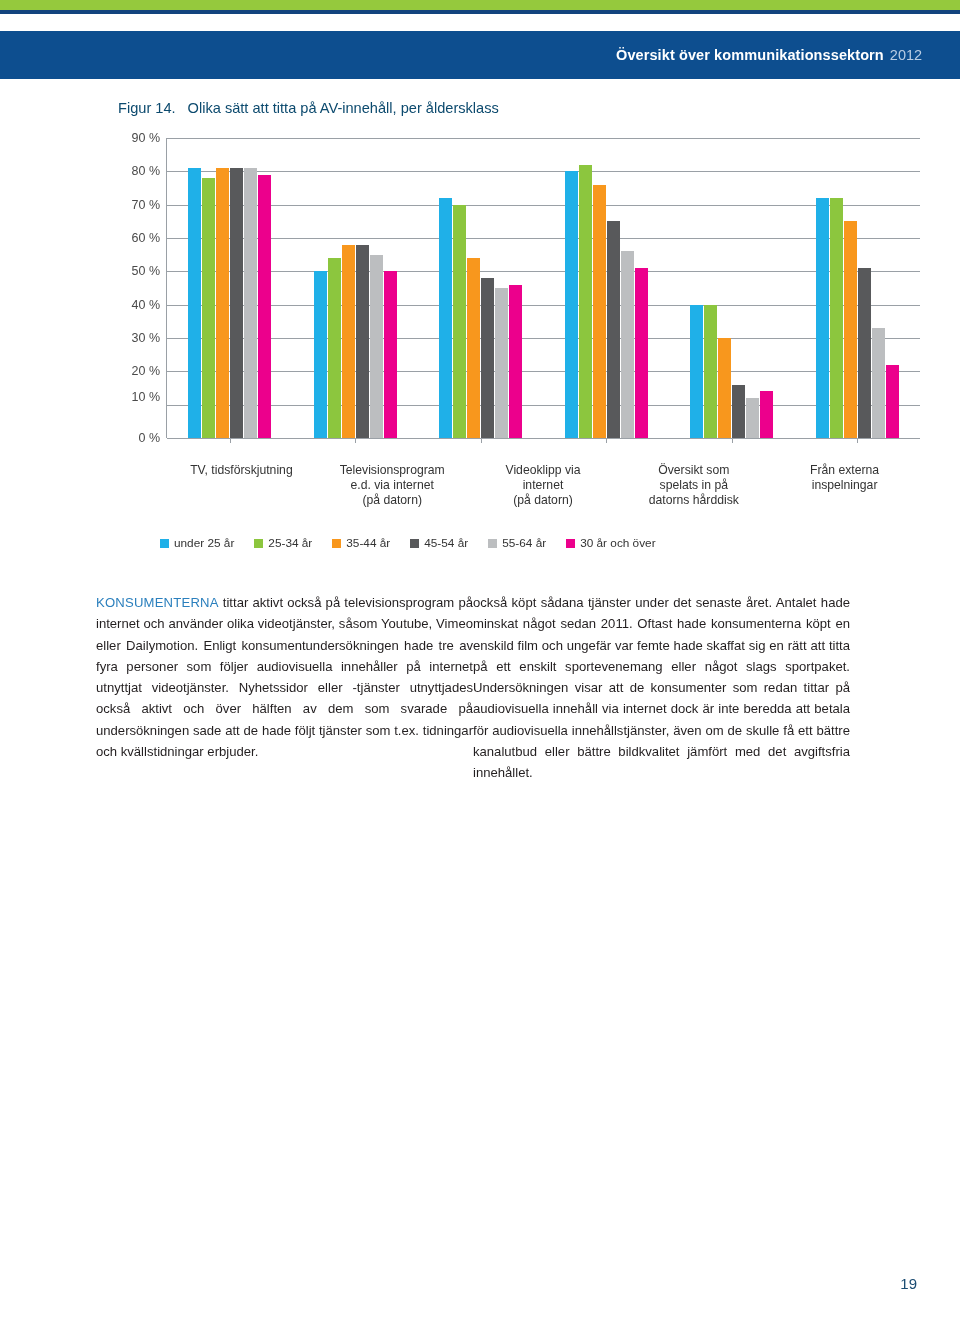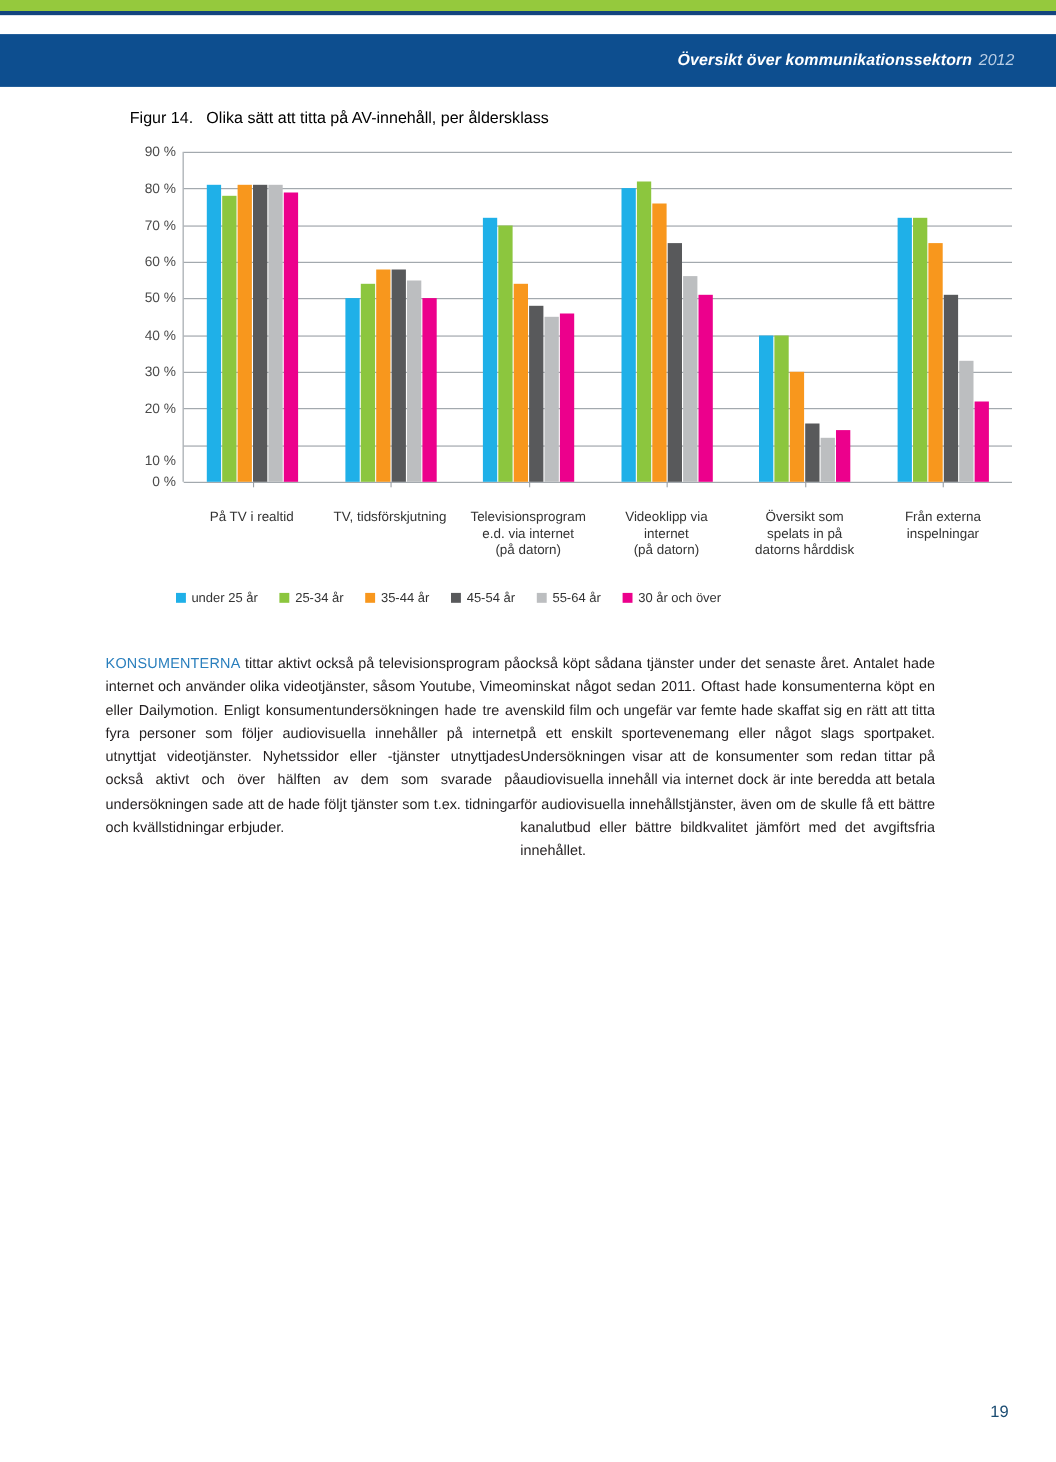--- a/index.html
+++ b/index.html
@@ -18,33 +18,32 @@
   .bar-green { height:10px; background:#95c93d; width:100%; }
   .bar-navy  { height:4px;  background:#13447e; width:100%; }
   .bar-white { height:17px; background:#ffffff; width:100%; }
 
   
   #page-header {
     width:100%; height:48px;
     background:#0d4e8f;
     display:flex; align-items:center;
     padding-left:616px;
-    font-style:italic;
   }
   #page-header .h-title {
     font-size:14.5px; font-weight:bold; color:#ffffff; letter-spacing:.1px;
   }
   #page-header .h-year {
     font-size:14.5px; font-weight:normal; color:#b9cde4; margin-left:6px;
   }
 
   
   #figure-caption {
     position:absolute; left:118px; top:100px;
-    font-size:14.6px; color:#000000;
+    font-size:14.6px; color:#0c4a6e;
     white-space:nowrap;
   }
   #figure-caption .fig-num { margin-right:12px; }
 
   
   #chart-wrap {
     position:absolute; left:0px; top:138px;
     width:960px; height:330px;
   }
   #y-axis-labels {
@@ -137,21 +136,21 @@
   <span class="h-year">2012</span>
 </div>
 
 <div id="figure-caption">
   <span class="fig-num">Figur 14.</span><span>Olika sätt att titta på AV-innehåll, per åldersklass</span>
 </div>
 
 <div id="chart-wrap">
   <div id="y-axis-labels">
       <div class="ytick" style="top: 300px;">0 %</div>
-      <div class="ytick" style="top: 281px;">10 %</div>
+      <div class="ytick" style="top: 259px;">10 %</div>
       <div class="ytick" style="top: 233.333px;">20 %</div>
       <div class="ytick" style="top: 200px;">30 %</div>
       <div class="ytick" style="top: 166.667px;">40 %</div>
       <div class="ytick" style="top: 133.333px;">50 %</div>
       <div class="ytick" style="top: 100px;">60 %</div>
       <div class="ytick" style="top: 66.6667px;">70 %</div>
       <div class="ytick" style="top: 33.3333px;">80 %</div>
       <div class="ytick" style="top: 0px;">90 %</div>
     </div>
   <div id="plot">
@@ -219,23 +218,20 @@
           <div class="bar" title="35-44 år – Från externa inspelningar: 65 %" style="height: 216.667px; background: rgb(248, 151, 29);"></div>
           <div class="bar" title="45-54 år – Från externa inspelningar: 51 %" style="height: 170px; background: rgb(88, 89, 91);"></div>
           <div class="bar" title="55-64 år – Från externa inspelningar: 33 %" style="height: 110px; background: rgb(188, 190, 192);"></div>
           <div class="bar" title="65 år och över – Från externa inspelningar: 22 %" style="height: 73.3333px; background: rgb(236, 0, 140);"></div>
           <div class="tickmark"></div>
         </div>
       </div>
   </div>
   <div id="cat-labels">
       <div class="cat-label">
-        <div>På TV i realtid</div>
-      </div>
-      <div class="cat-label">
         <div>TV, tidsförskjutning</div>
       </div>
       <div class="cat-label">
         <div>Televisionsprogram</div>
         <div>e.d. via internet</div>
         <div>(på datorn)</div>
       </div>
       <div class="cat-label">
         <div>Videoklipp via</div>
         <div>internet</div>

